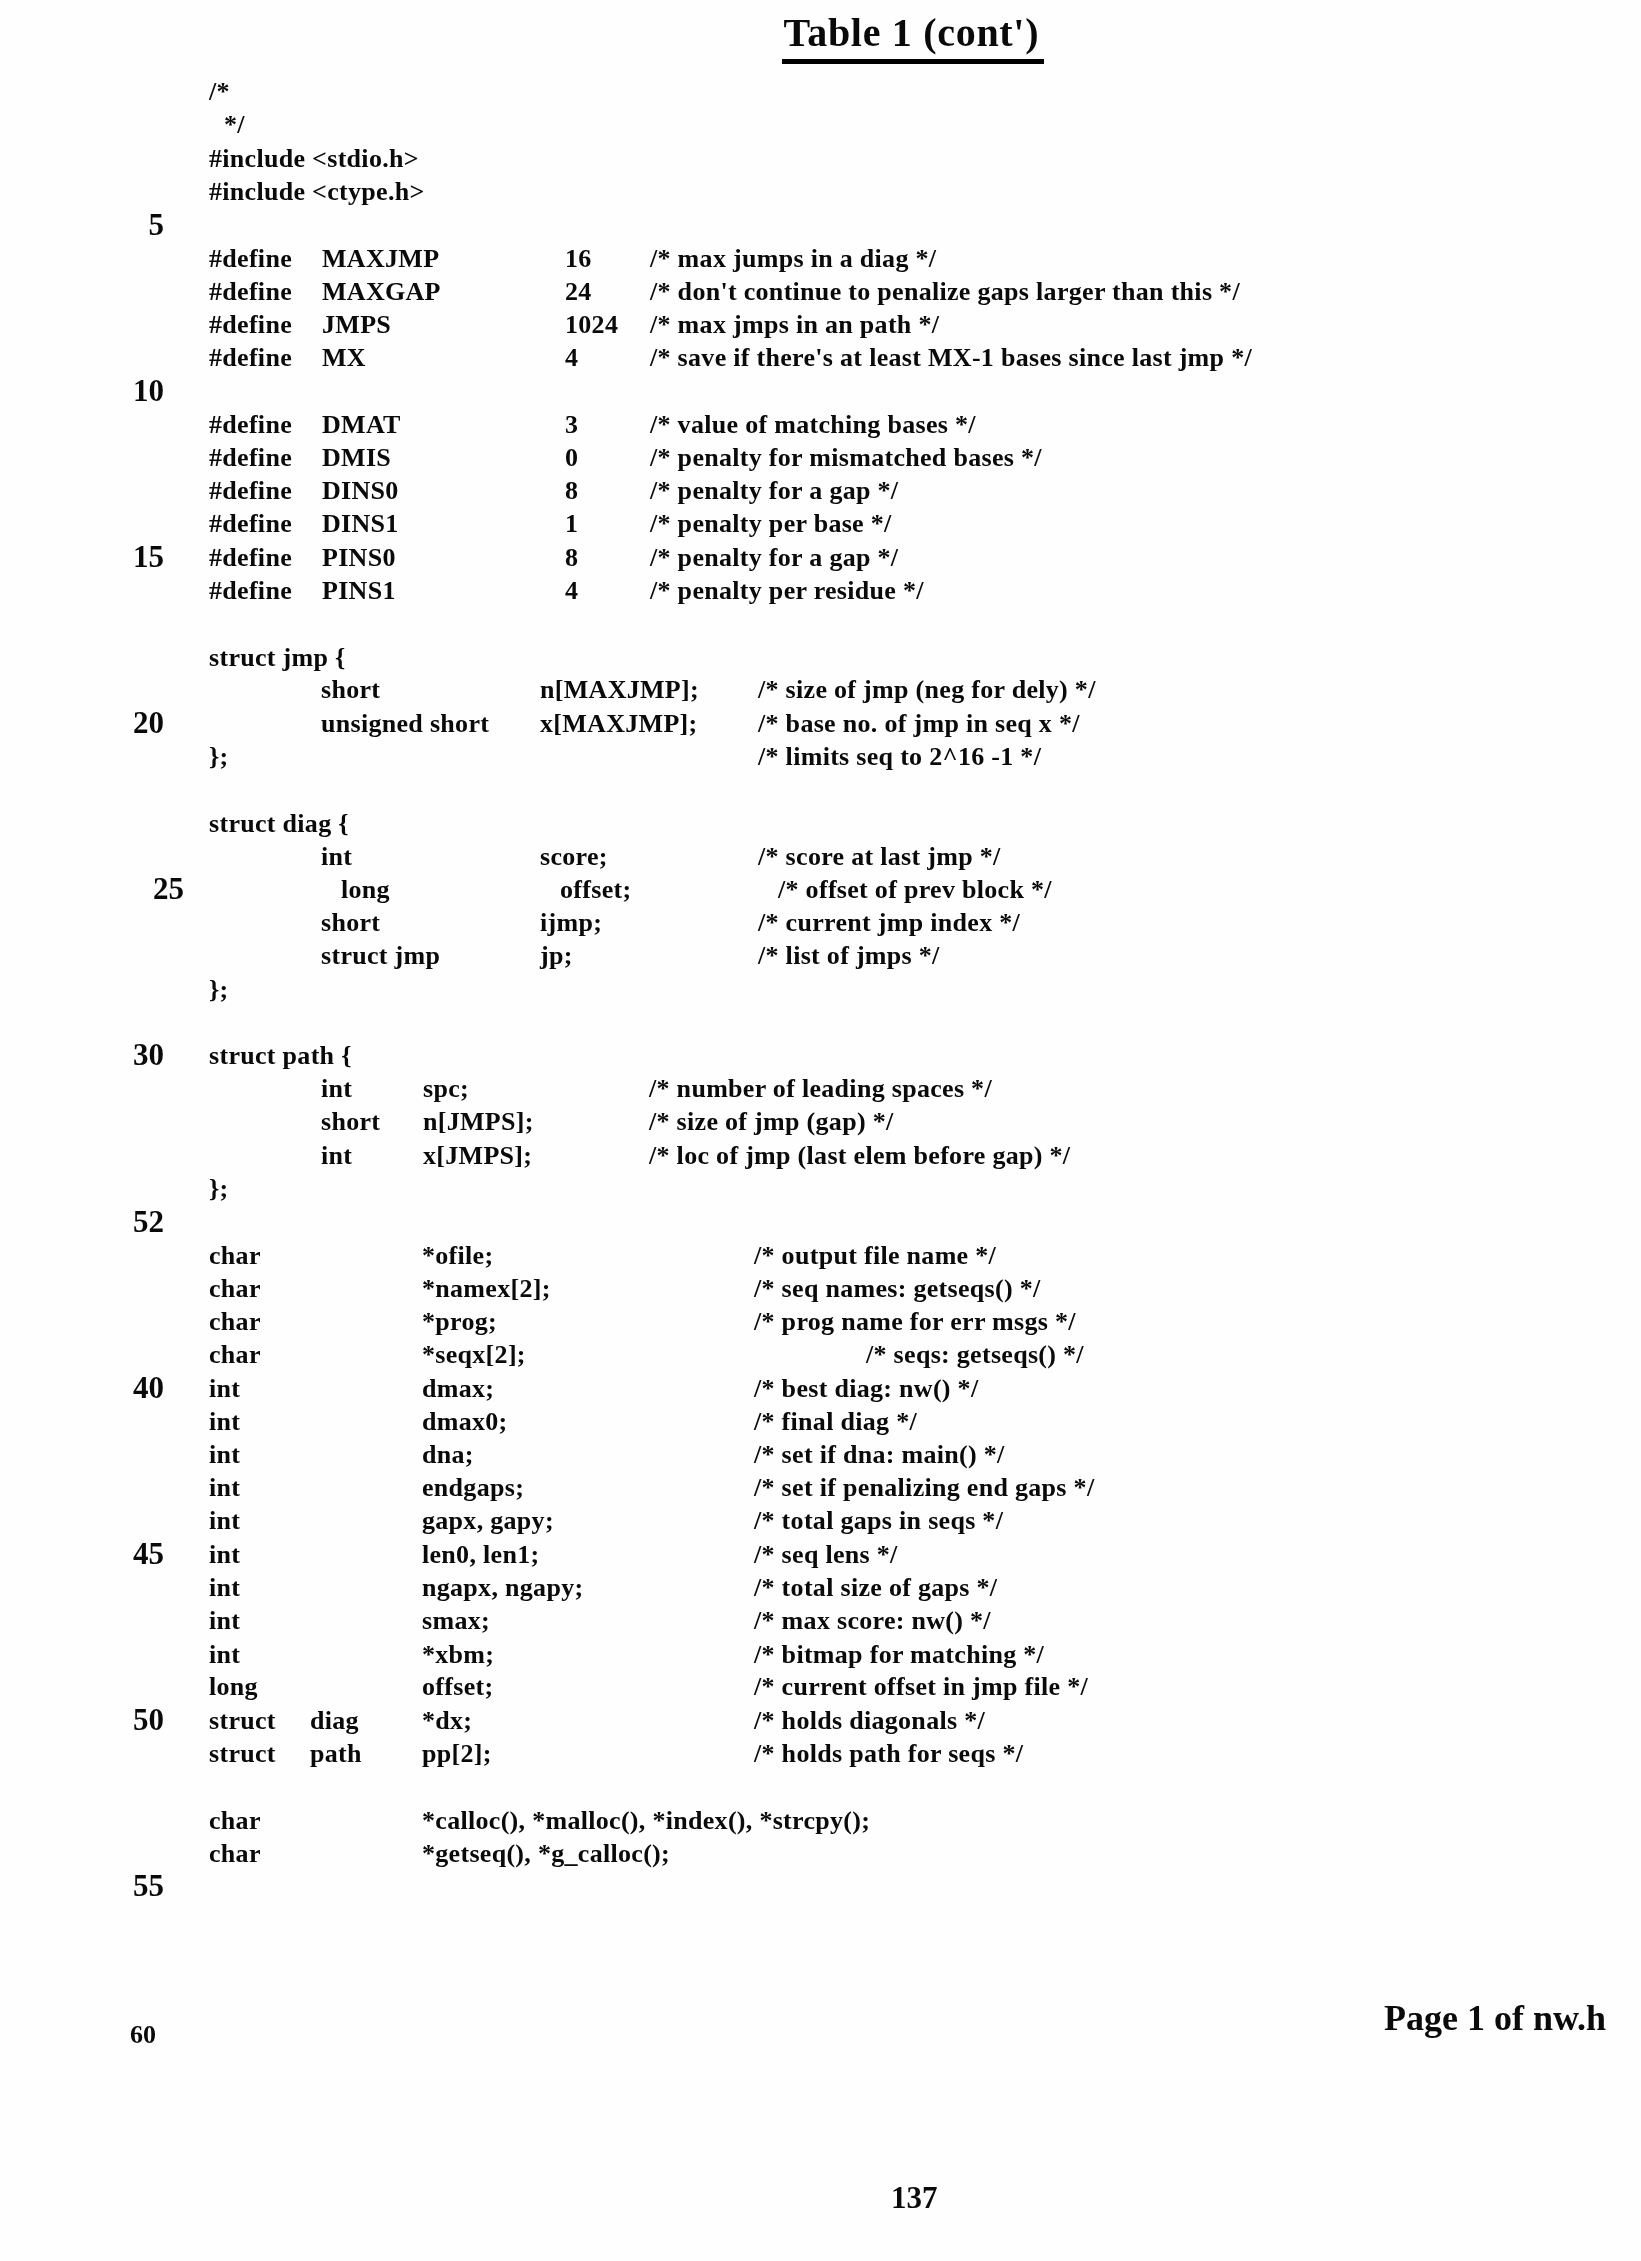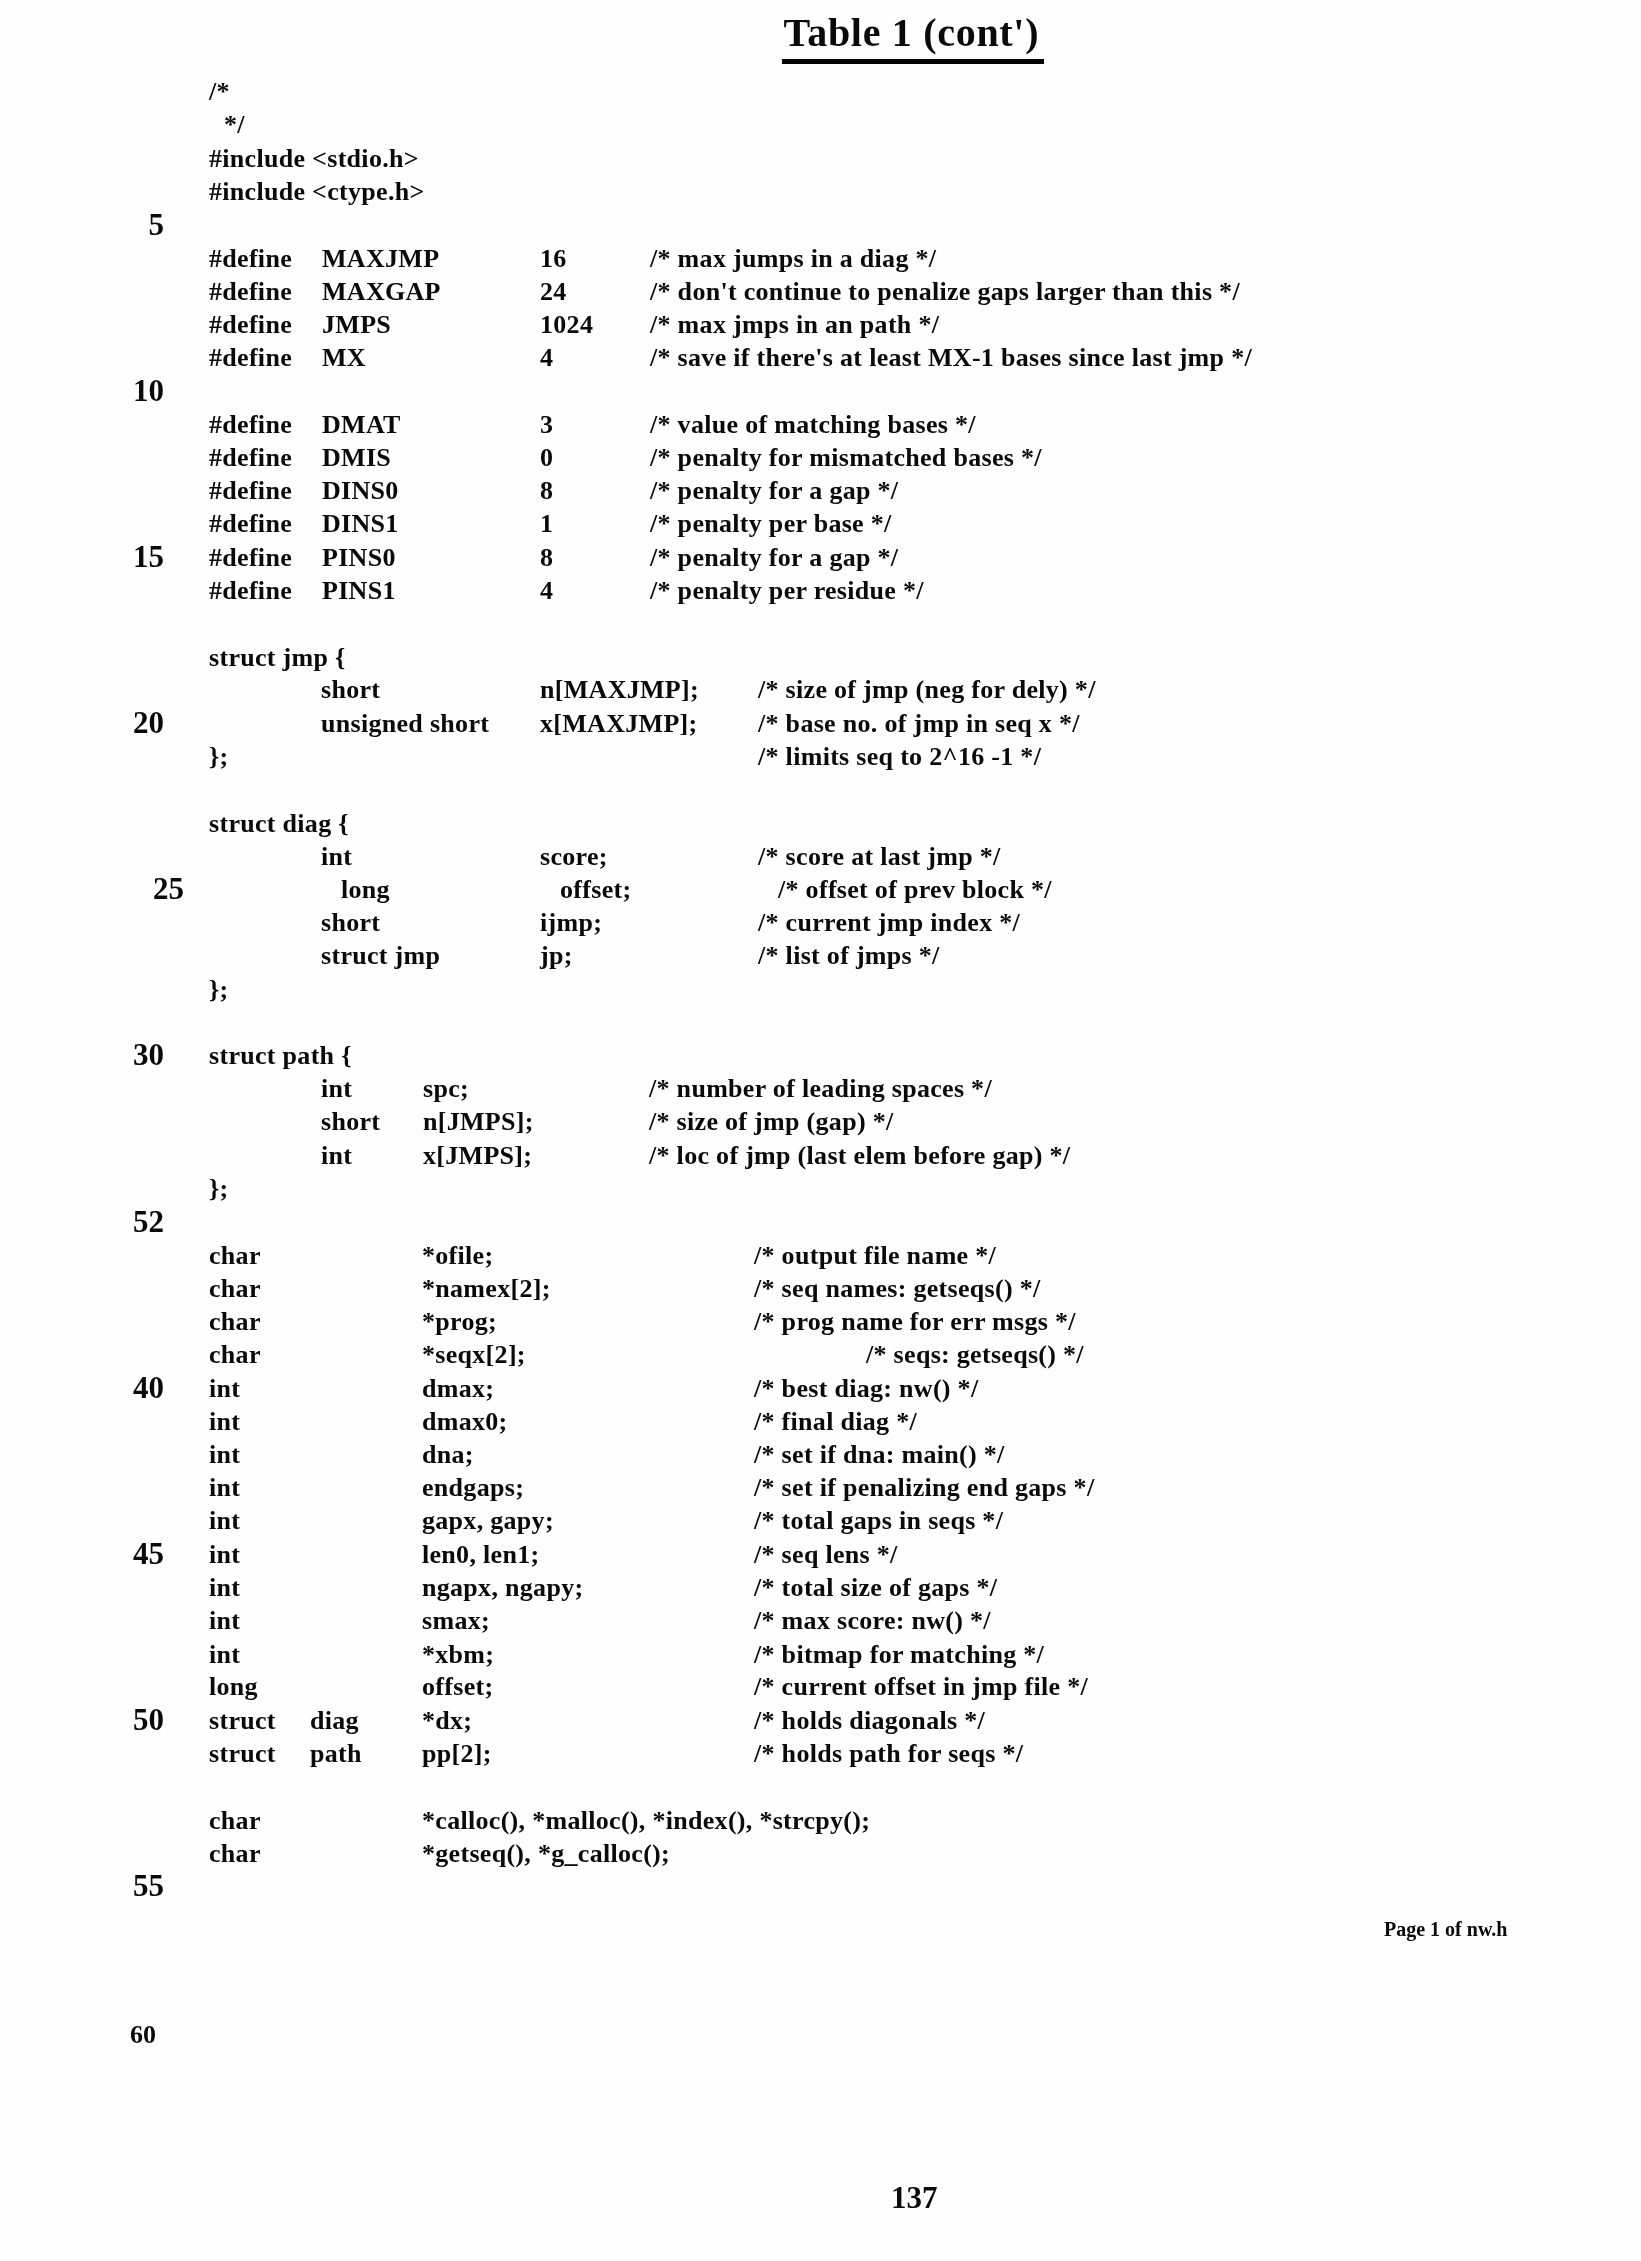--- a/index.html
+++ b/index.html
@@ -18,37 +18,37 @@
     font-size:26px;font-weight:700;letter-spacing:0.3px;line-height:34px;
   }
   .linenum{
     position:absolute;left:86px;width:78px;top:-1.5px;text-align:right;
     font-size:31px;font-weight:700;line-height:34px;
   }
   
   .c-base{left:209px}
   .c-indent{left:224px}
   .c-def-name{left:322px}
-  .c-def-val{left:540px}
+  .c-def-val{left:565px}
   .c-def-cmt{left:650px}
   .c-mem-type{left:321px}
   .c-mem-name{left:540px}
   .c-mem-cmt{left:758px}
   .c-path-name{left:423px}
   .c-path-cmt{left:649px}
   .c-glob-name{left:422px}
   .c-glob-cmt{left:754px}
   .c-seqx-cmt{left:866px}
   .c-struct-type{left:310px}
 
   .margin-60{
     position:absolute;top:2020px;left:86px;width:70px;text-align:right;
     font-size:26px;font-weight:700;
   }
-  .footer-label{position:absolute;top:1918px;left:1384px;font-size:20px;font-weight:700;white-space:pre;}
+  .footer-label{position:absolute;top:1997px;left:1384px;font-size:36px;font-weight:700;white-space:pre;}
   .page-number{position:absolute;top:2180px;left:858px;font-size:31px;font-weight:700;margin-left:33px;}
 </style>
 </head>
 <body>
 
 <div class="page">
   <div class="title">Table 1 (cont')</div>
 
   <div>
       <div class="row" style="top: 75px;">

